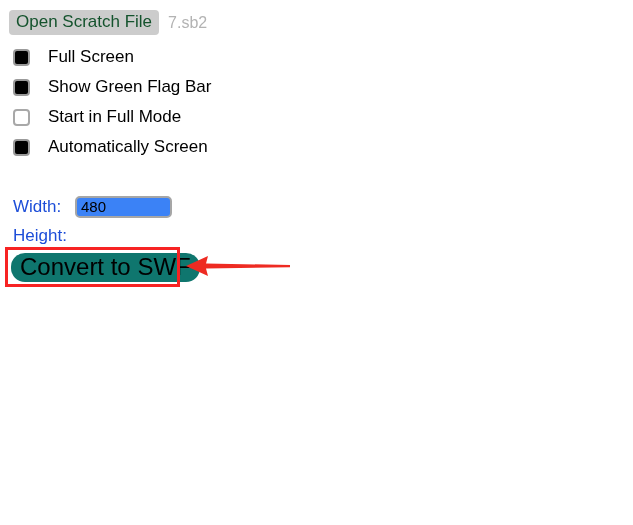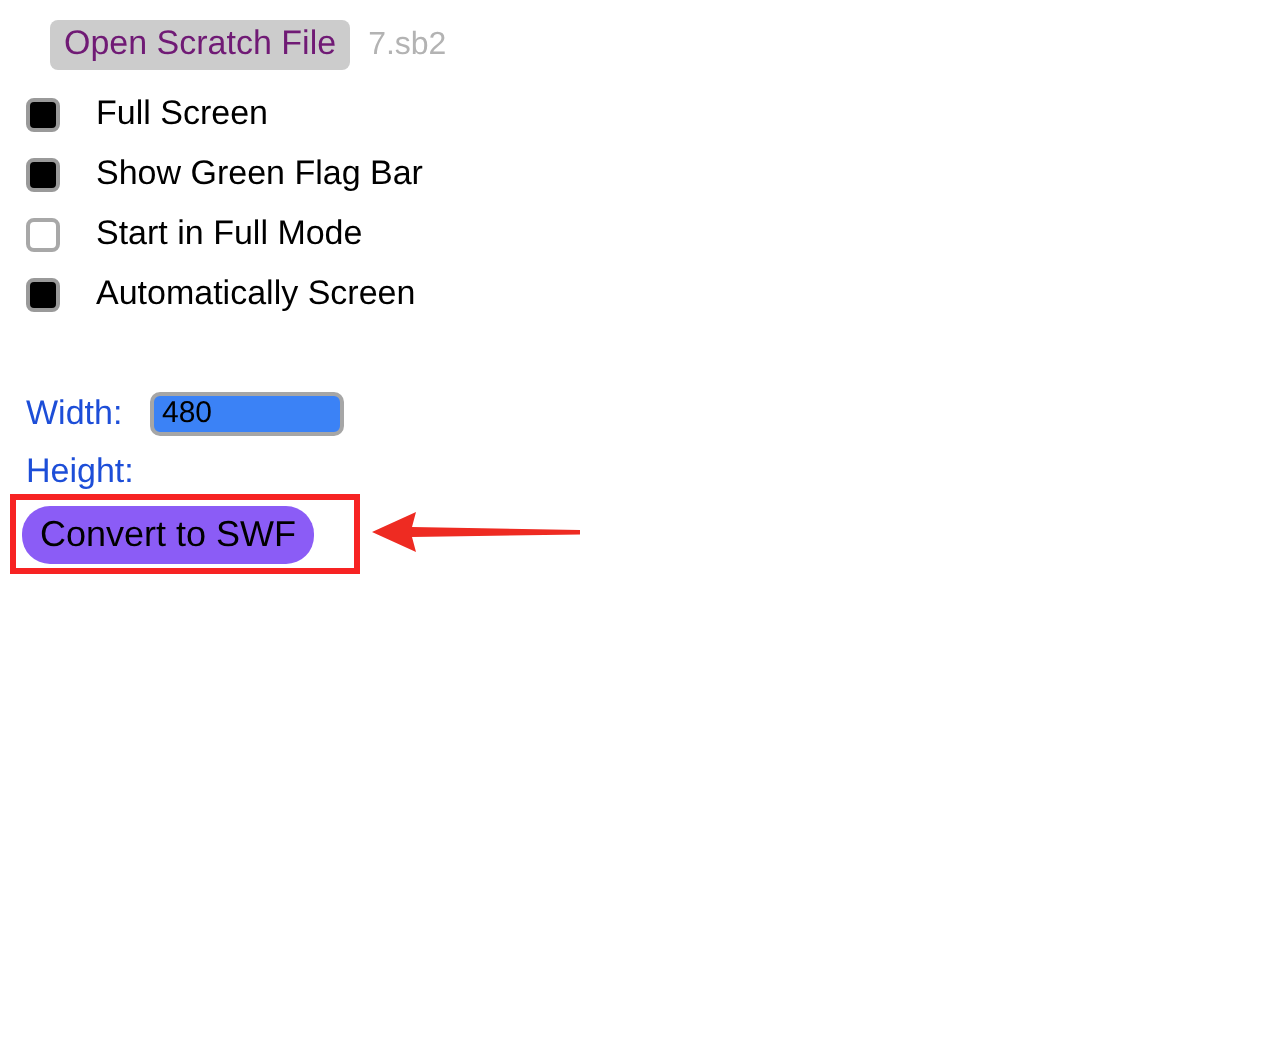--- a/index.html
+++ b/index.html
@@ -35,24 +35,23 @@
   }
   .btn-open {
     display: inline-block;
     background: #cccccc;
     border: none;
     border-radius: 4px;
     padding: 2px 7px 3px 7px;
     font-family: "Liberation Sans", sans-serif;
     font-size: 17px;
     line-height: 20px;
-    color: #701a75;
+    color: #14532d;
     cursor: pointer;
     white-space: nowrap;
-    margin-left: 16px;
   }
   .filename {
     margin-left: 9px;
     font-size: 16px;
     line-height: 20px;
     color: #b3b3b3;
     white-space: nowrap;
   }
 
   
@@ -134,26 +133,26 @@
     height: 40px;
     box-sizing: border-box;
     border: 3px solid #f72323;
     background: transparent;
     pointer-events: none;
   }
   .btn-convert {
     position: absolute;
     left: 11px;
     top: 253px;
-    background: #8b5cf6;
+    background: #0f766e;
     border: none;
     border-radius: 14px;
     padding: 3px 9px 4px 9px;
     font-family: "Liberation Sans", sans-serif;
-    font-size: 18px;
+    font-size: 24px;
     line-height: 22px;
     color: #000000;
     cursor: pointer;
     white-space: nowrap;
   }
 
   .annot-arrow {
     position: absolute;
     left: 186px;
     top: 252px;

